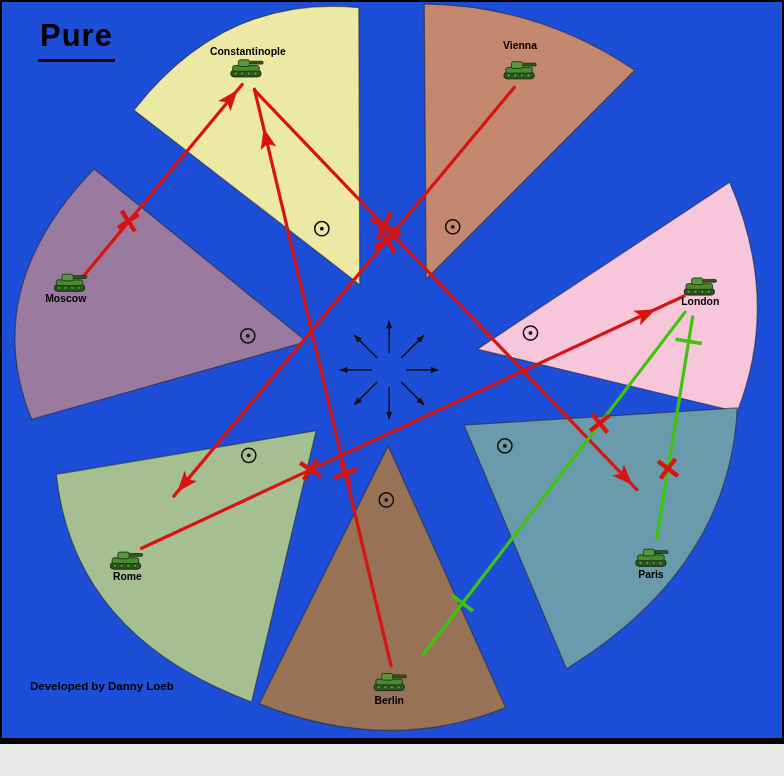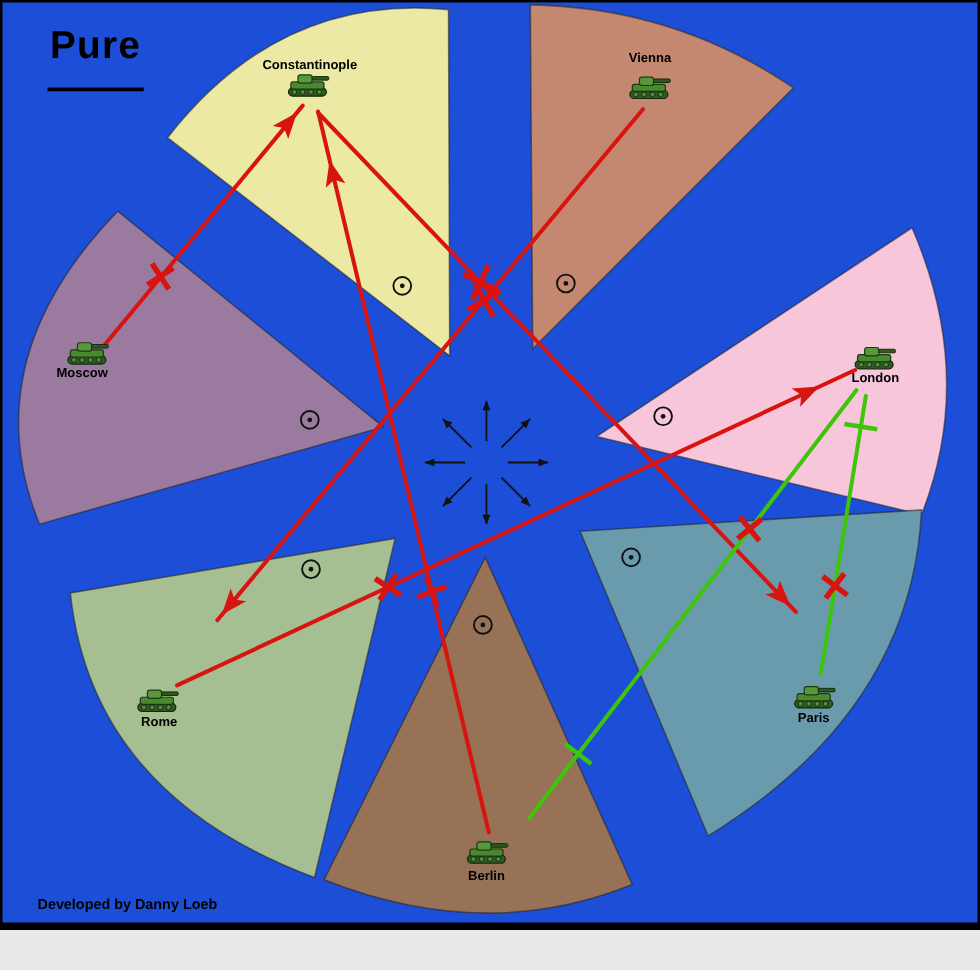--- a/index.html
+++ b/index.html
@@ -12,26 +12,26 @@
     background:#1d4ed8;
     overflow:hidden;
     font-family:"Liberation Sans",sans-serif;
   }
   .stage svg{position:absolute;left:0;top:0;width:100%;height:100%;display:block;}
   .map-title{
     position:absolute;left:36px;top:16px;
     font-size:31px;font-weight:bold;color:#000;
     letter-spacing:1px;
     border-bottom:3px solid #000;
-    padding:0 2px 16px 2px;
+    padding:0 2px 5px 2px;
     display:inline-block;
     z-index:5;
   }
   .credits{
-    position:absolute;left:28px;top:714px;
+    position:absolute;left:28px;top:676px;
     font-size:11.5px;font-weight:bold;color:#000;
     line-height:1.45;z-index:5;
   }
 </style>
 </head>
 <body>
 
 <div class="stage">
   <svg id="map" viewBox="0 0 784 776">
       <path d="M358,298 L120,114 Q215,-8 357,6 Z" fill="#ece9a4" stroke="rgba(35,35,35,0.55)" stroke-width="1.3"></path>

